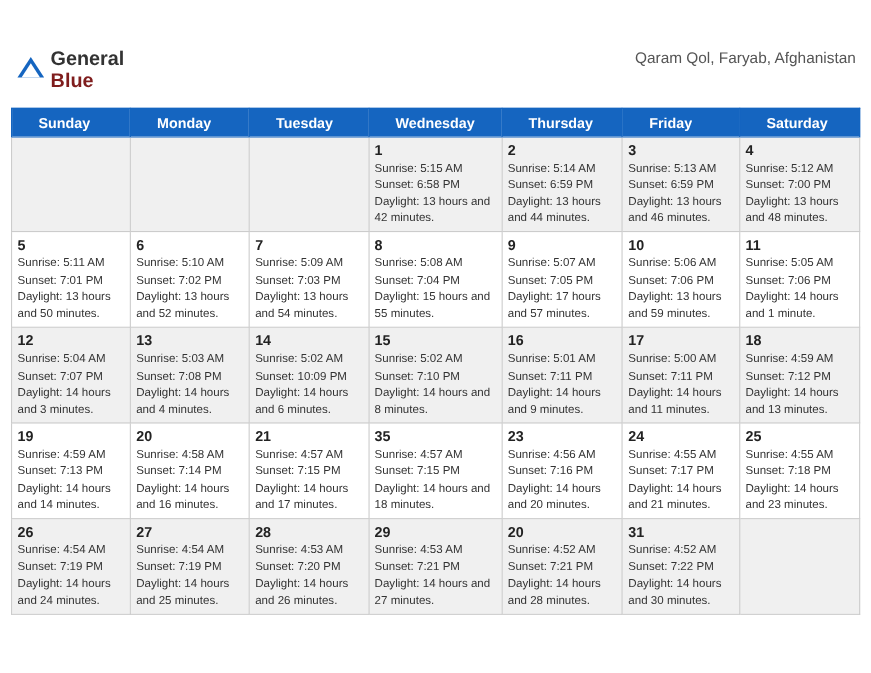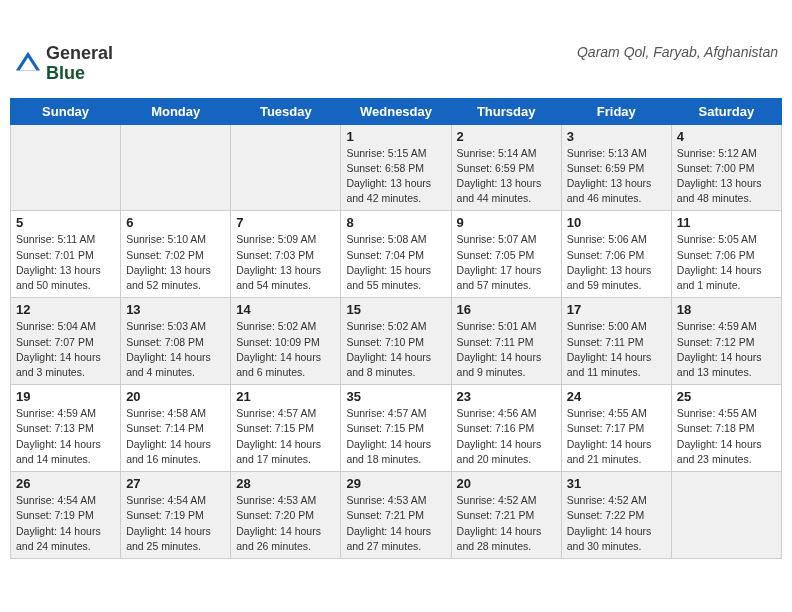--- a/index.html
+++ b/index.html
@@ -22,48 +22,47 @@
       display: flex;
       align-items: center;
       gap: 4px;
     }
     .logo-text {
       font-size: 18px;
       font-weight: bold;
       line-height: 1.1;
     }
     .logo-general { color: #333; }
-    .logo-blue { color: #14532d; }
+    .logo-blue { color: #7f1d1d; }
     .logo-icon {
       width: 28px;
       height: 28px;
     }
     .title-block {
       text-align: right;
     }
     .month-title {
       font-size: 32px;
       font-weight: bold;
       color: #333;
     }
     .location-title {
       font-size: 14px;
       color: #555;
-      font-style: italic;
     }
     .calendar {
       width: 100%;
       border-collapse: collapse;
       border: 1px solid #ccc;
     }
     .calendar th {
       background: #1565c0;
       color: #fff;
-      text-align: center;
-      padding: 5px 6px;
+      text-align: left;
+      padding: 5px 24px;
       font-size: 13px;
       border: 1px solid #1565c0;
     }
     .calendar td {
       vertical-align: top;
       border: 1px solid #ccc;
       padding: 4px 5px;
       width: 14.28%;
       min-height: 80px;
       font-size: 11px;

